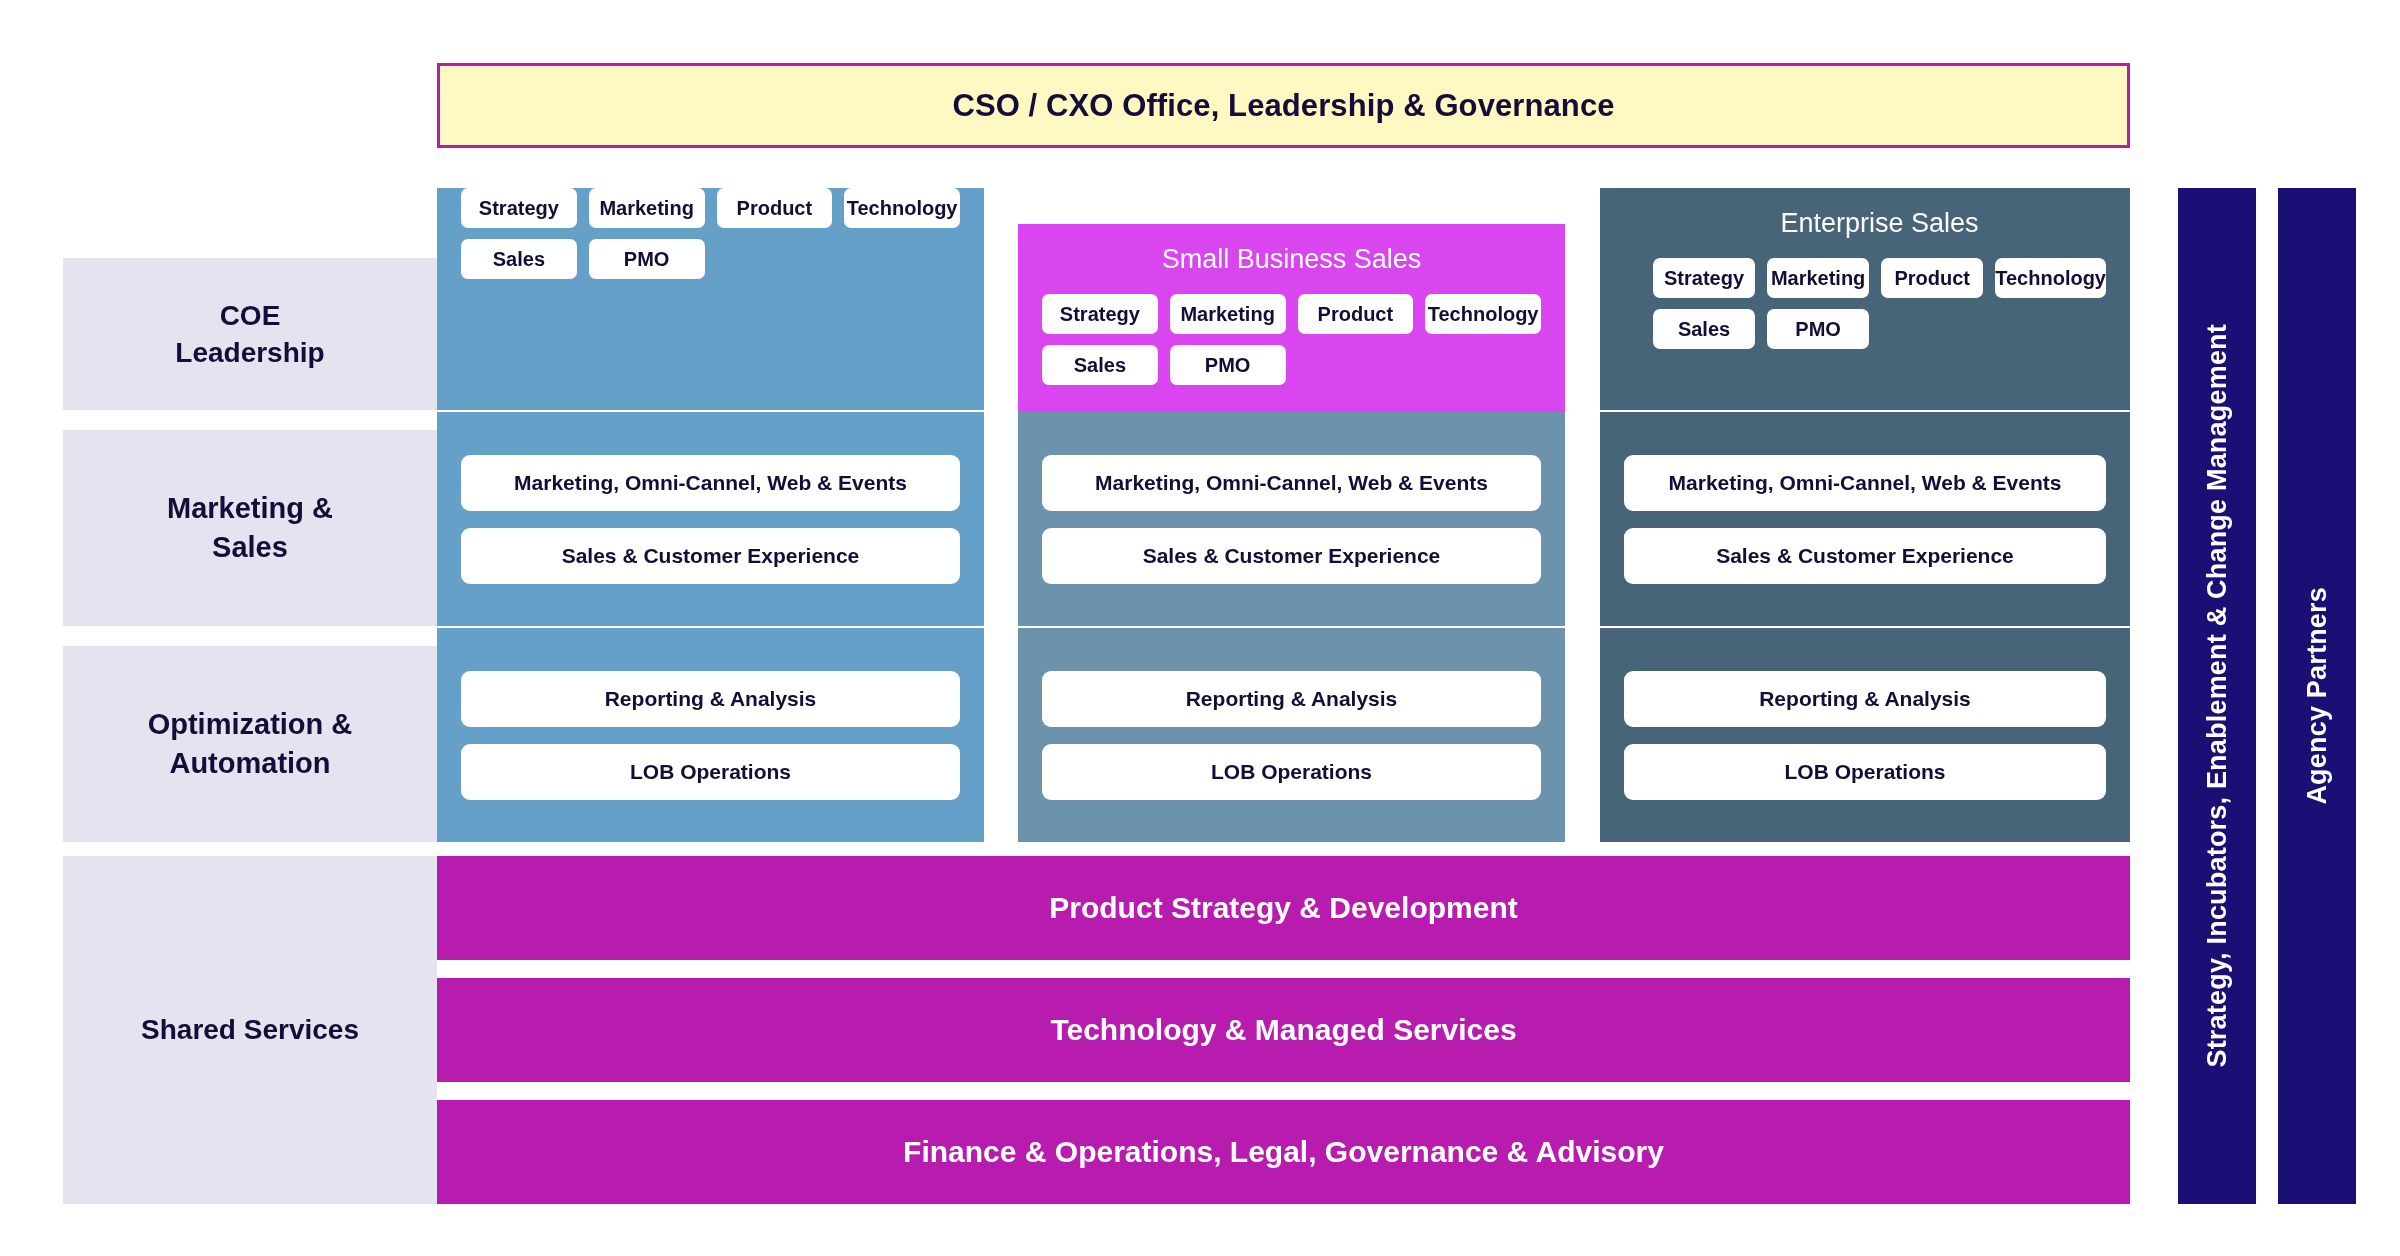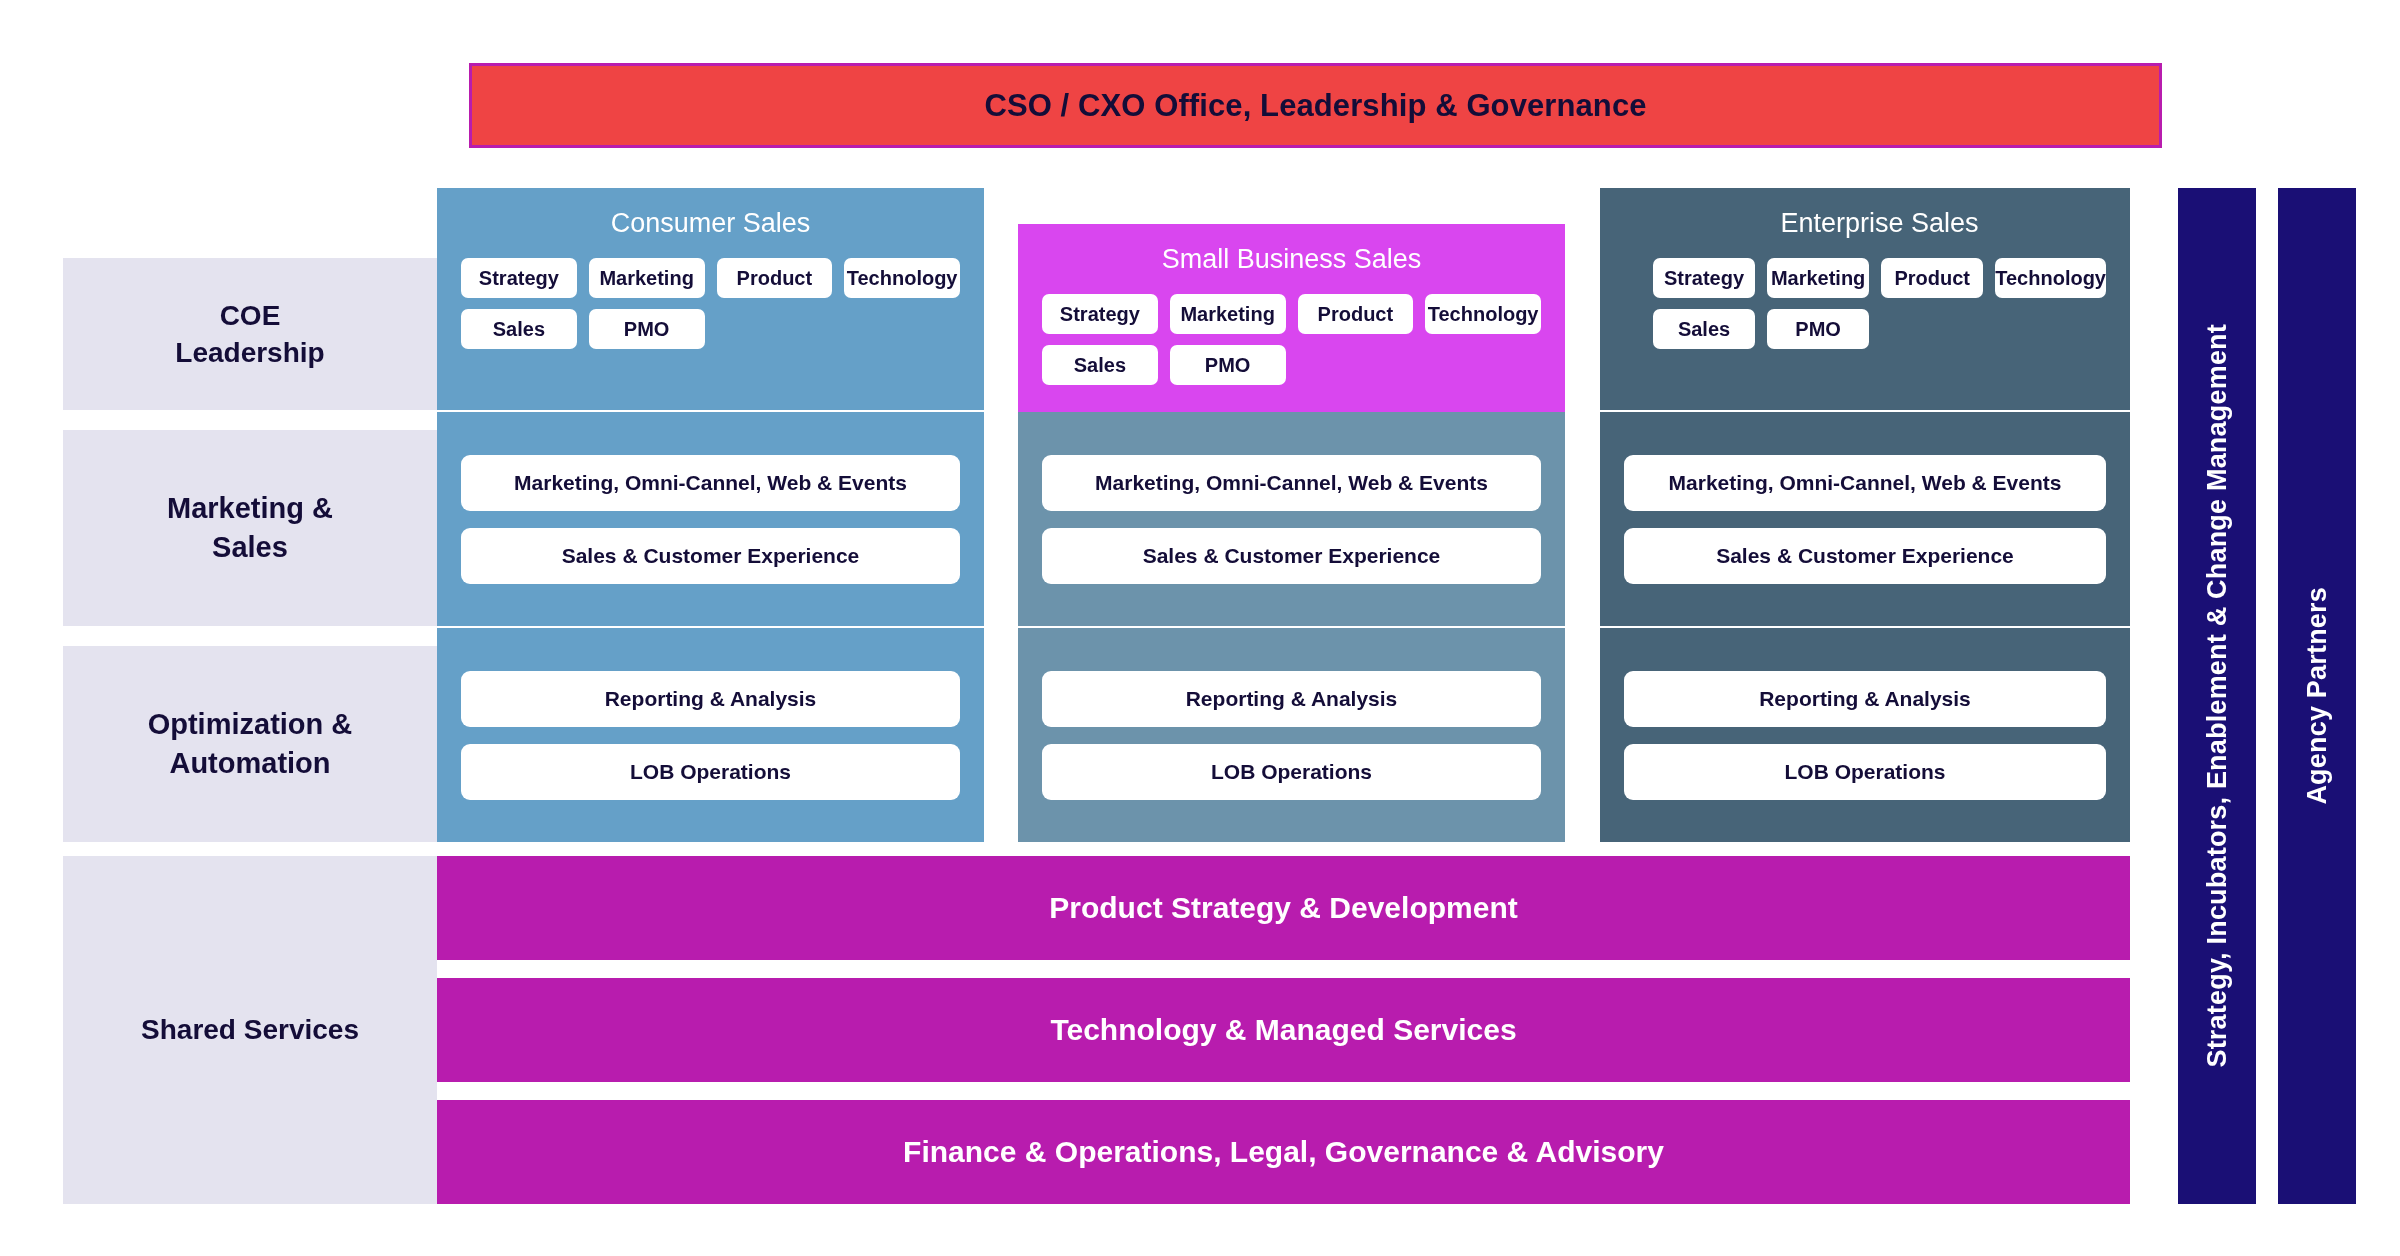--- a/index.html
+++ b/index.html
@@ -23,25 +23,24 @@
 
   
   #gov-header {
     position: absolute;
     left: 437px;
     top: 63px;
     width: 1693px;
     height: 85px;
     box-sizing: border-box;
     border: 3px solid #B81CAE;
-    background: #ef4444;
-    display: flex;
-    align-items: center;
-    justify-content: center;
-    margin-left: 32px;
+    background: #fef9c3;
+    display: flex;
+    align-items: center;
+    justify-content: center;
   }
   #gov-header .label {
     font-size: 31px;
     font-weight: bold;
     color: #140D38;
     letter-spacing: .1px;
   }
 
   
   .row-label {
@@ -192,21 +191,20 @@
     <span>
       <span>Optimization &amp;</span><br>
       <span>Automation</span>
     </span>
   </div>
   <div class="row-label" id="label-shared">
     <span>Shared Services</span>
   </div>
 
   <div class="col-block col-consumer coe-block" style="background: rgb(101, 160, 200);">
-    <div class="coe-title">Consumer Sales</div>
     <div class="chip-grid">
       <div class="chip">Strategy</div>
       <div class="chip">Marketing</div>
       <div class="chip">Product</div>
       <div class="chip">Technology</div>
       <div class="chip">Sales</div>
       <div class="chip">PMO</div>
     </div>
   </div>
   <div class="col-block col-consumer band-block band-mktg" style="background: rgb(101, 160, 200);">

